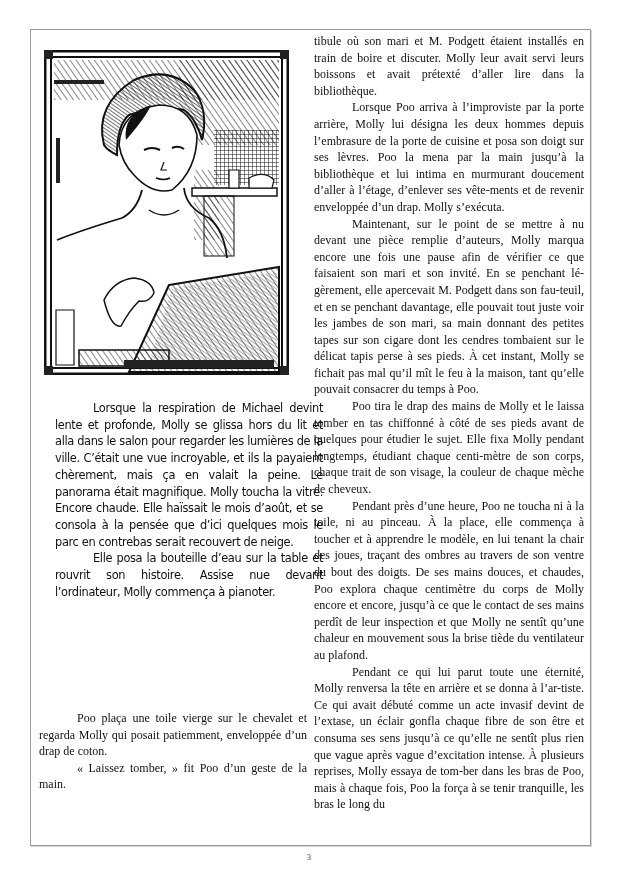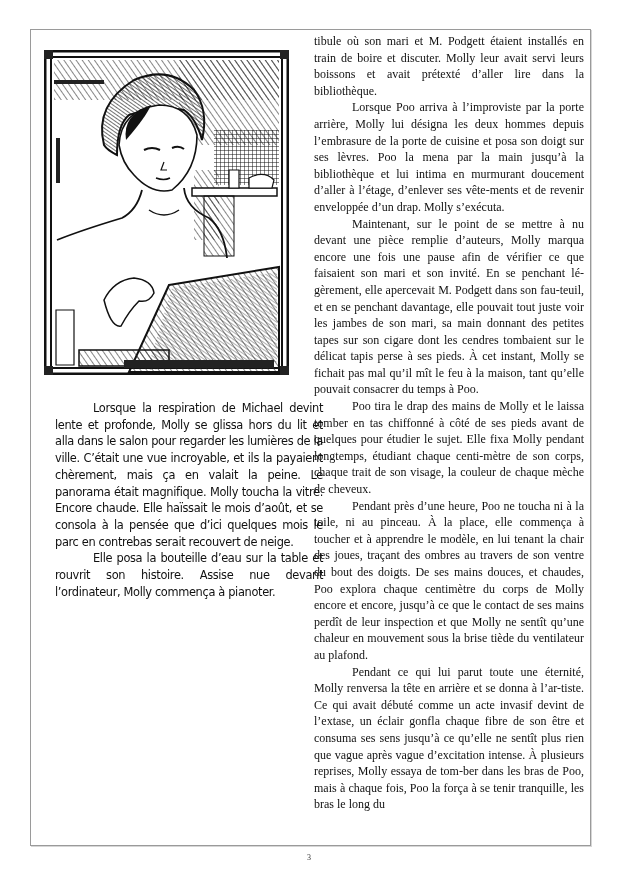--- a/index.html
+++ b/index.html
@@ -91,20 +91,22 @@
       <path d="M12 260 h18 v55 h-18z" fill="#fff" stroke="#111" stroke-width="1.2"></path>
     </svg>
   </div>
 
   <div class="hand-text">
     <p class="indent">Lorsque la respiration de Michael devint lente et profonde, Molly se glissa hors du lit et alla dans le salon pour regarder les lumières de la ville. C’était une vue incroyable, et ils la payaient chèrement, mais ça en valait la peine. Le panorama était magnifique. Molly toucha la vitre. Encore chaude. Elle haïssait le mois d’août, et se consola à la pensée que d’ici quelques mois le parc en contrebas serait recouvert de neige.</p>
     <p class="indent">Elle posa la bouteille d’eau sur la table et rouvrit son histoire. Assise nue devant l’ordinateur, Molly commença à pianoter.</p>
   </div>
 
   <div class="serif-text left-serif">
+    <p class="indent">Poo plaça une toile vierge sur le chevalet et regarda Molly qui posait patiemment, enveloppée d’un drap de coton.</p>
+    <p class="indent">« Laissez tomber, » fit Poo d’un geste de la main.</p>
   </div>
 
   <div class="serif-text right-serif">
     <p>tibule où son mari et M. Podgett étaient installés en train de boire et discuter. Molly leur avait servi leurs boissons et avait prétexté d’aller lire dans la bibliothèque.</p>
     <p class="indent">Lorsque Poo arriva à l’improviste par la porte arrière, Molly lui désigna les deux hommes depuis l’embrasure de la porte de cuisine et posa son doigt sur ses lèvres. Poo la mena par la main jusqu’à la bibliothèque et lui intima en murmurant doucement d’aller à l’étage, d’enlever ses vête-ments et de revenir enveloppée d’un drap. Molly s’exécuta.</p>
     <p class="indent">Maintenant, sur le point de se mettre à nu devant une pièce remplie d’auteurs, Molly marqua encore une fois une pause afin de vérifier ce que faisaient son mari et son invité. En se penchant lé-gèrement, elle apercevait M. Podgett dans son fau-teuil, et en se penchant davantage, elle pouvait tout juste voir les jambes de son mari, sa main donnant des petites tapes sur son cigare dont les cendres tombaient sur le délicat tapis perse à ses pieds. À cet instant, Molly se fichait pas mal qu’il mît le feu à la maison, tant qu’elle pouvait consacrer du temps à Poo.</p>
     <p class="indent">Poo tira le drap des mains de Molly et le laissa tomber en tas chiffonné à côté de ses pieds avant de quelques pour étudier le sujet. Elle fixa Molly pendant longtemps, étudiant chaque centi-mètre de son corps, chaque trait de son visage, la couleur de chaque mèche de cheveux.</p>
     <p class="indent">Pendant près d’une heure, Poo ne toucha ni à la toile, ni au pinceau. À la place, elle commença à toucher et à apprendre le modèle, en lui tenant la chair des joues, traçant des ombres au travers de son ventre du bout des doigts. De ses mains douces, et chaudes, Poo explora chaque centimètre du corps de Molly encore et encore, jusqu’à ce que le contact de ses mains perdît de leur inspection et que Molly ne sentît qu’une chaleur en mouvement sous la brise tiède du ventilateur au plafond.</p>
     <p class="indent">Pendant ce qui lui parut toute une éternité, Molly renversa la tête en arrière et se donna à l’ar-tiste. Ce qui avait débuté comme un acte invasif devint de l’extase, un éclair gonfla chaque fibre de son être et consuma ses sens jusqu’à ce qu’elle ne sentît plus rien que vague après vague d’excitation intense. À plusieurs reprises, Molly essaya de tom-ber dans les bras de Poo, mais à chaque fois, Poo la força à se tenir tranquille, les bras le long du</p>
   </div>

